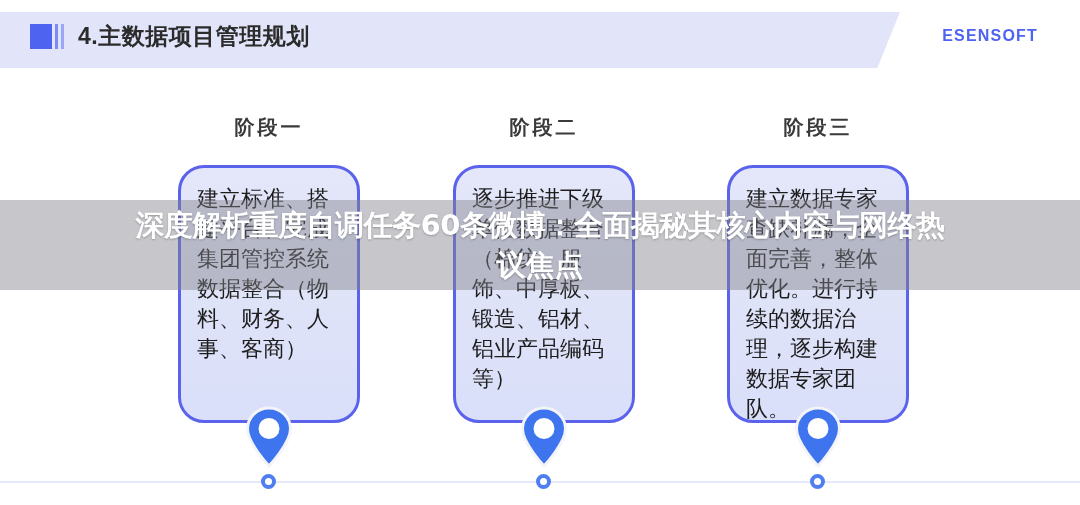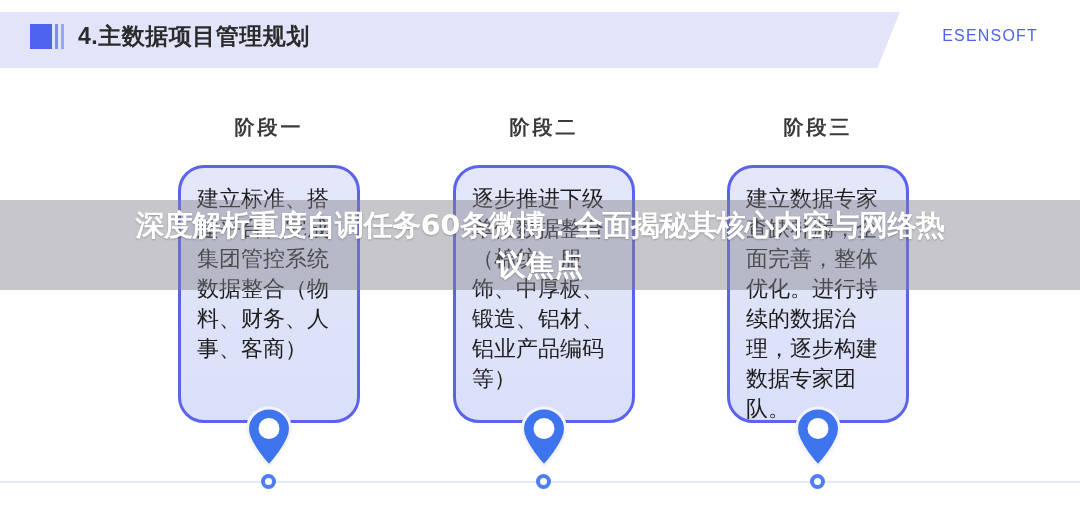--- a/index.html
+++ b/index.html
@@ -75,21 +75,21 @@
     color: #2b2b2b;
     letter-spacing: 0.5px;
     white-space: nowrap;
   }
   .brand-logo {
     position: absolute;
     right: 42px;
     top: 50%;
     transform: translateY(-50%);
     font-size: 16px;
-    font-weight: 400;
+    font-weight: 700;
     color: #4e63ef;
     letter-spacing: 1.2px;
   }
 
   
   .stages {
     position: absolute;
     left: 0;
     top: 0;
     width: 1080px;

